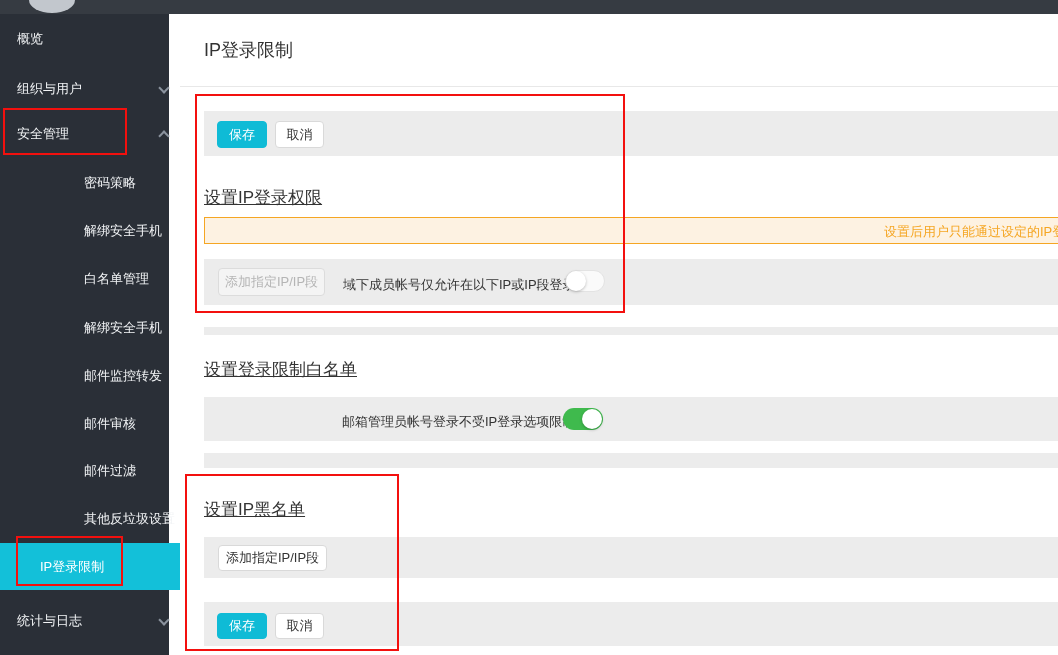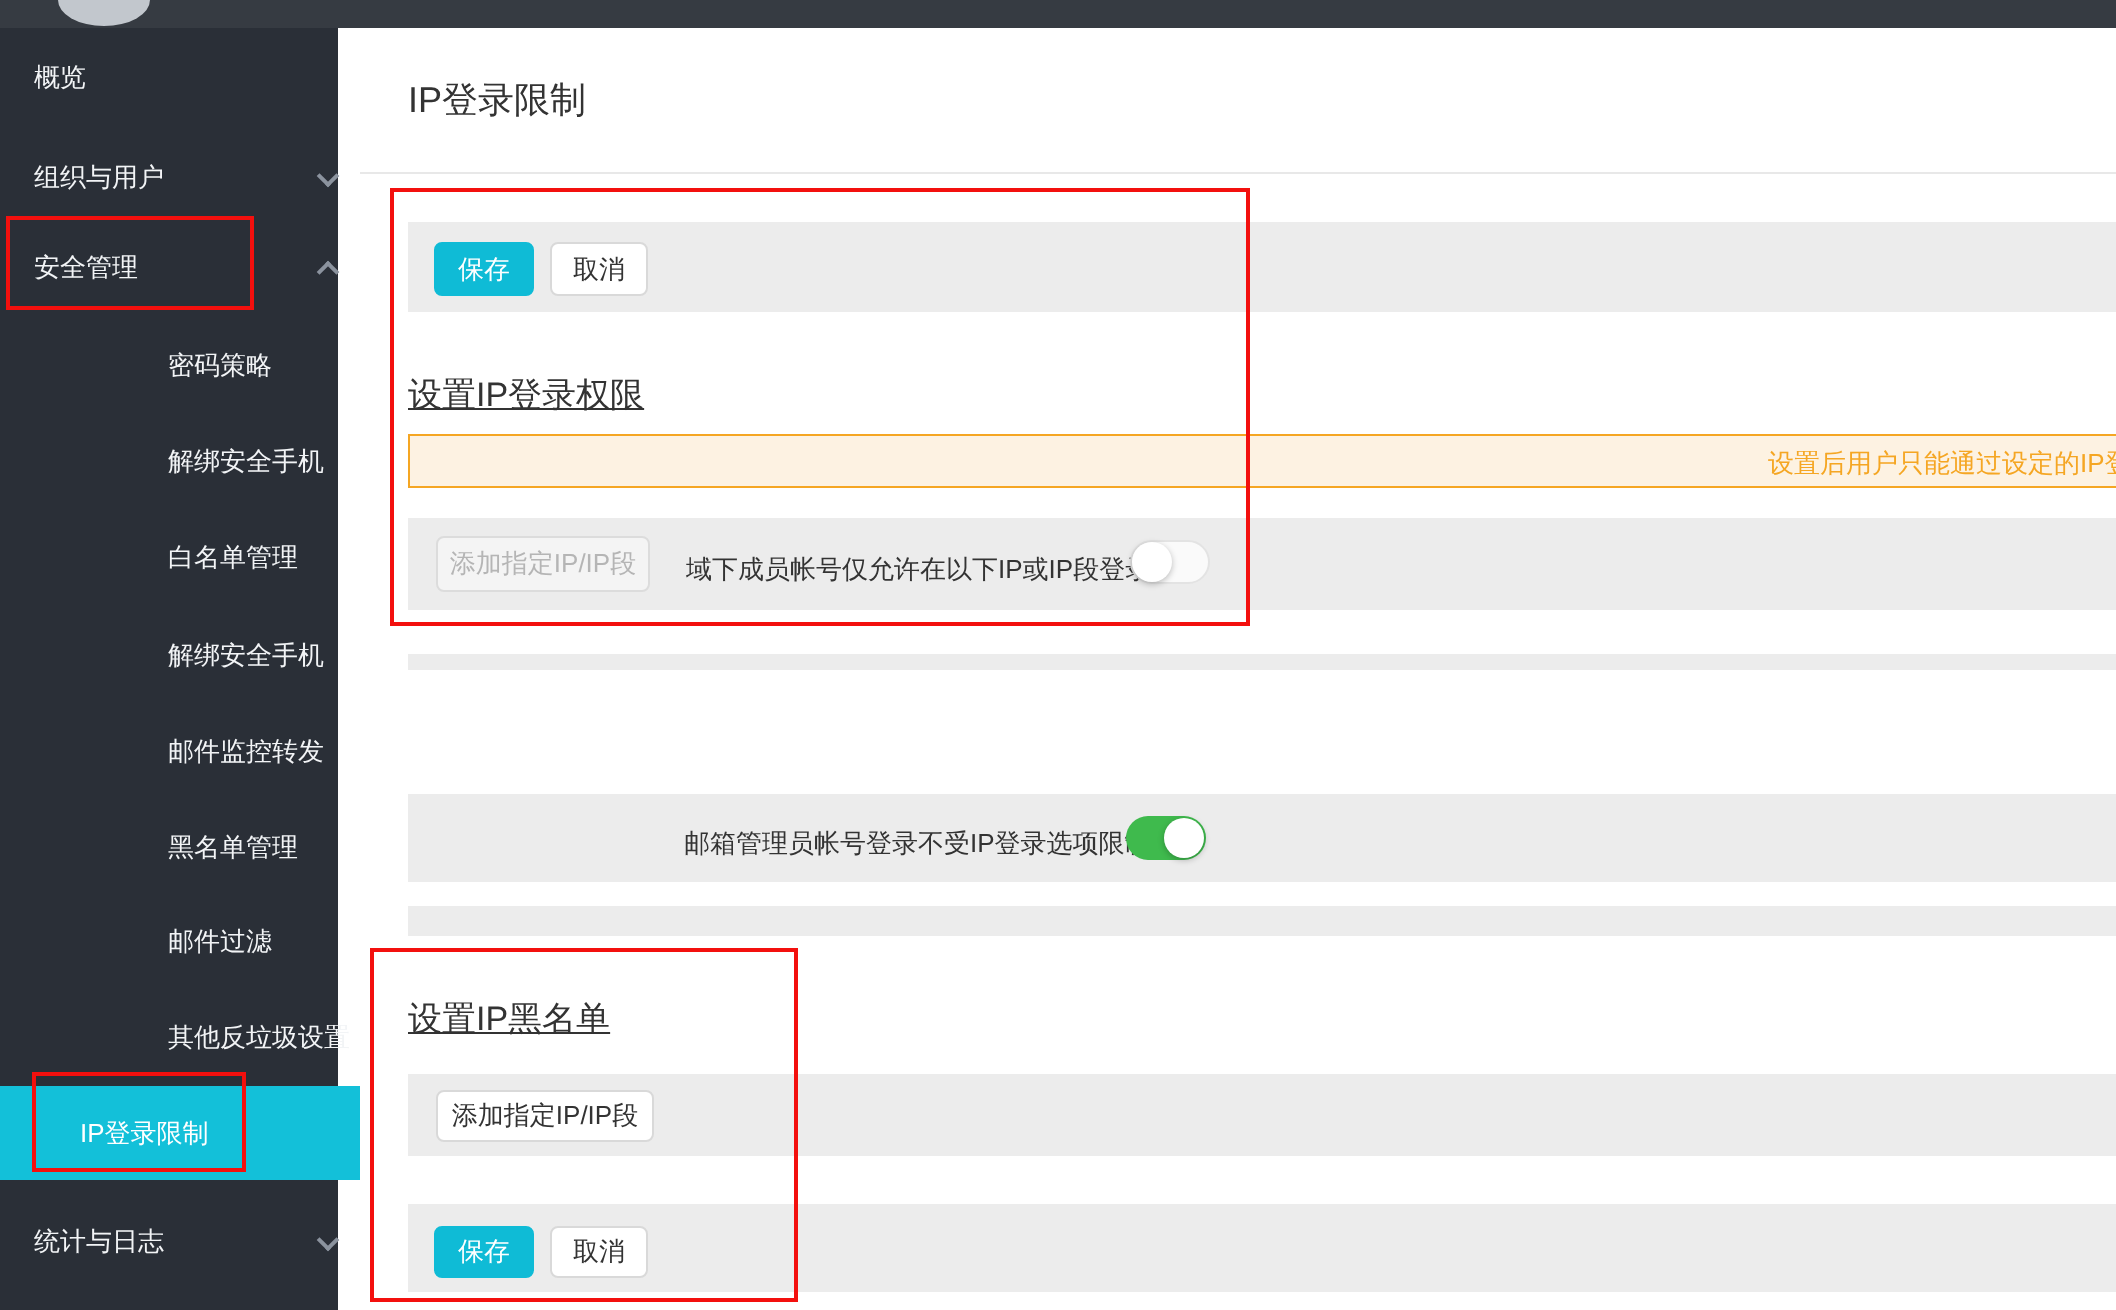--- a/index.html
+++ b/index.html
@@ -65,21 +65,21 @@
     <span class="chev down" style="top:84px"></span>
 
     <div class="nav-item" style="top:126px">安全管理</div>
     <span class="chev up" style="top:132px"></span>
 
     <div class="nav-item nav-sub" style="top:175px">密码策略</div>
     <div class="nav-item nav-sub" style="top:223px">解绑安全手机</div>
     <div class="nav-item nav-sub" style="top:271px">白名单管理</div>
     <div class="nav-item nav-sub" style="top:320px">解绑安全手机</div>
     <div class="nav-item nav-sub" style="top:368px">邮件监控转发</div>
-    <div class="nav-item nav-sub" style="top:416px">黑名单管理</div>
+    <div class="nav-item nav-sub" style="top:416px">邮件审核</div>
     <div class="nav-item nav-sub" style="top:463px">邮件过滤</div>
     <div class="nav-item nav-sub" style="top:511px">其他反垃圾设置</div>
 
     <div class="active-row">
       <span class="lbl">IP登录限制</span>
     </div>
 
     <div class="nav-item" style="top:613px">统计与日志</div>
     <span class="chev down" style="top:616px"></span>
   </div>
@@ -104,20 +104,21 @@
 
   <div class="gbar" style="top:259px;height:46px"></div>
   <button class="btn btn-disabled" style="left:218px;top:268px;width:107px;height:28px">添加指定IP/IP段</button>
   <div class="row-label" style="left:343px;top:276px">域下成员帐号仅允许在以下IP或IP段登录</div>
   <div class="toggle off" style="left:565px;top:270px">
     <span class="knob"></span>
   </div>
 
   <div class="strip" style="top:327px;height:8px"></div>
 
+  <div class="sec-heading" style="top:358px">设置登录限制白名单</div>
 
   <div class="gbar" style="top:397px;height:44px"></div>
   <div class="row-label" style="left:342px;top:413px">邮箱管理员帐号登录不受IP登录选项限制</div>
   <div class="toggle on" style="left:563px;top:408px">
     <span class="knob"></span>
   </div>
 
   <div class="strip" style="top:453px;height:15px"></div>
 
   <div class="sec-heading" style="top:498px">设置IP黑名单</div>

